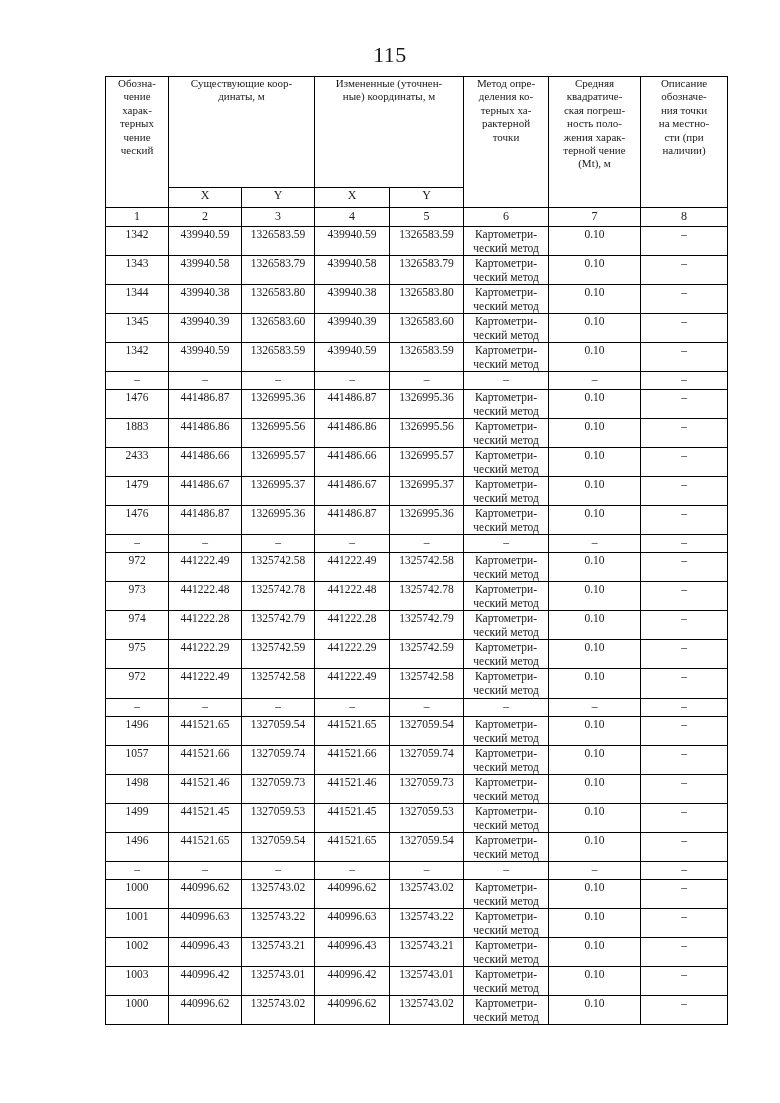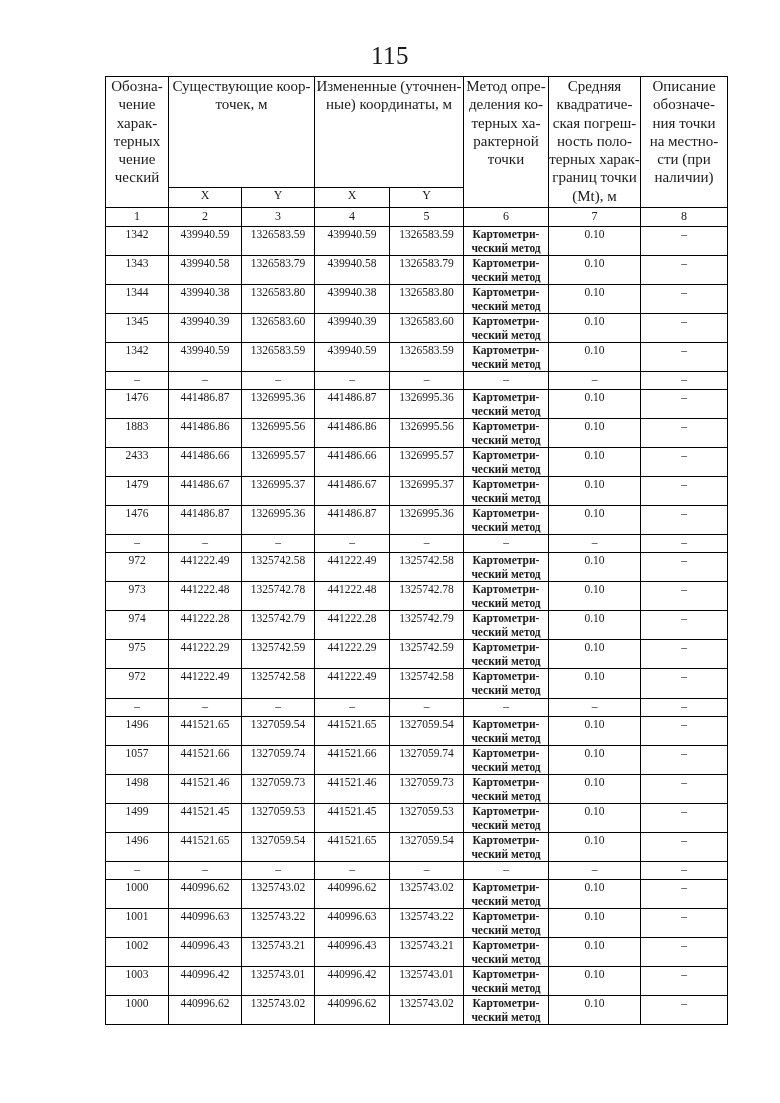--- a/index.html
+++ b/index.html
@@ -19,21 +19,21 @@
     width: 780px;
     height: 1103px;
     box-sizing: border-box;
   }
   .page-number {
     position: absolute;
     top: 42px;
     left: 0;
     width: 780px;
     text-align: center;
-    font-size: 25px;
+    font-size: 22px;
     letter-spacing: 0.5px;
     font-family: Liberation Serif, serif;
   }
   .table-wrap {
     position: absolute;
     left: 105px;
     top: 76px;
     width: 622px;
   }
   table.coords {
@@ -55,21 +55,21 @@
   col.c1 { width: 63px; }
   col.c2 { width: 73px; }
   col.c3 { width: 73px; }
   col.c4 { width: 75px; }
   col.c5 { width: 74px; }
   col.c6 { width: 85px; }
   col.c7 { width: 92px; }
   col.c8 { width: 87px; }
 
   thead th {
-    font-size: 15px;
+    font-size: 11px;
     vertical-align: top;
   }
   th.h-main {
     height: 110px;
     padding: 5px 3px 0 3px;
   }
   th.h-group {
     height: 110px;
     padding: 5px 4px 0 4px;
     vertical-align: top;
@@ -98,21 +98,21 @@
     height: 27px;
   }
   tr.sep-row td {
     height: 13px;
     padding: 0 0 3px 0;
     vertical-align: middle;
   }
   td.method {
     line-height: 1.25;
   }
-  td.method span { display: block; font-weight: bold; }
+  td.method span { display: block; }
 </style>
 </head>
 <body>
 
 <div class="page">
 
   <div class="page-number">115</div>
 
   <div class="table-wrap">
     <table class="coords">
@@ -134,21 +134,21 @@
                 <span>чение</span>
                 <span>харак-</span>
                 <span>терных</span>
                 <span>чение</span>
                 <span>ческий</span>
               </div>
           </th>
           <th class="h-group" colspan="2">
             <div class="hdr-lines">
                 <span>Существующие коор-</span>
-                <span>точек, м</span>
+                <span>динаты, м</span>
               </div>
           </th>
           <th class="h-group" colspan="2">
             <div class="hdr-lines">
                 <span>Измененные (уточнен-</span>
                 <span>ные) координаты, м</span>
               </div>
           </th>
           <th class="h-main" rowspan="2">
             <div class="hdr-lines">
@@ -158,22 +158,22 @@
                 <span>рактерной</span>
                 <span>точки</span>
               </div>
           </th>
           <th class="h-main" rowspan="2">
             <div class="hdr-lines">
                 <span>Средняя</span>
                 <span>квадратиче-</span>
                 <span>ская погреш-</span>
                 <span>ность поло-</span>
-                <span>терных харак-</span>
-                <span>границ точки</span>
+                <span>жения харак-</span>
+                <span>терной чение</span>
                 <span>(Mt), м</span>
               </div>
           </th>
           <th class="h-main" rowspan="2">
             <div class="hdr-lines">
                 <span>Описание</span>
                 <span>обозначе-</span>
                 <span>ния точки</span>
                 <span>на местно-</span>
                 <span>сти (при</span>

